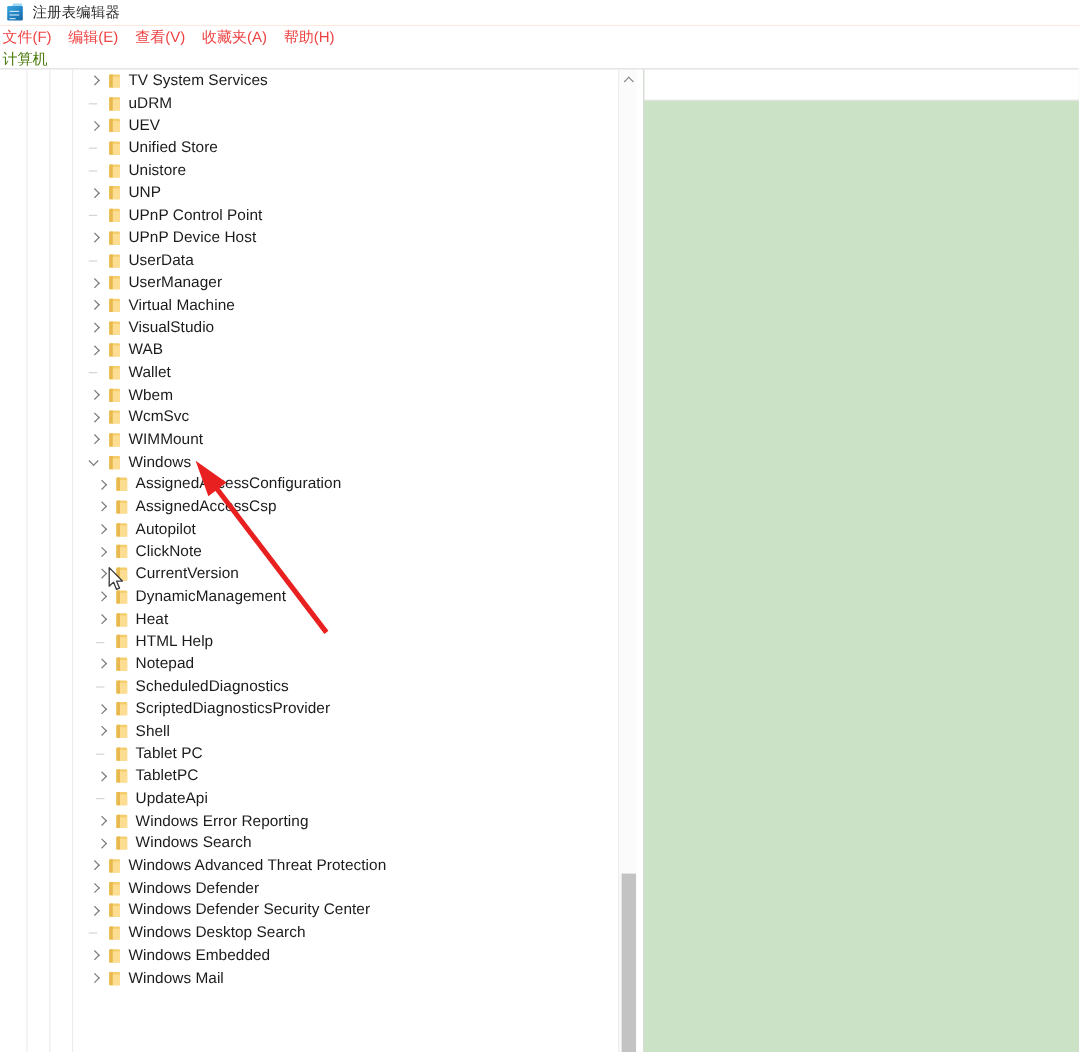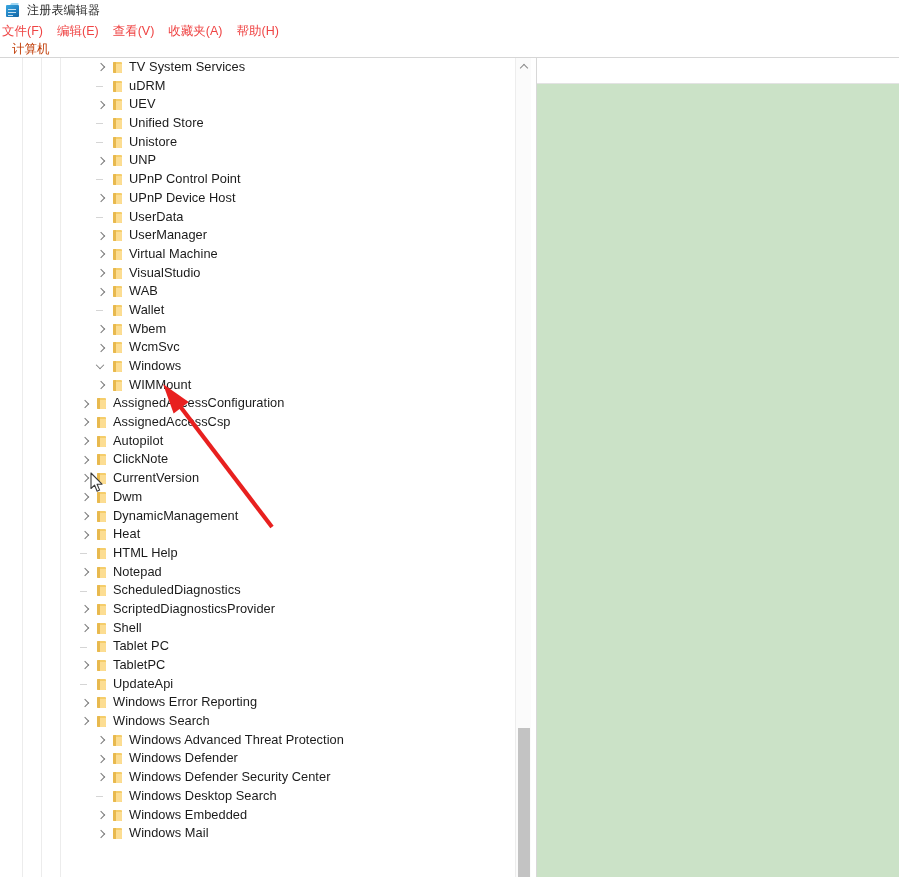--- a/index.html
+++ b/index.html
@@ -89,22 +89,22 @@
     left: 0; top: 41px;
     width: 899px; height: 17px;
     background: #ffffff;
     border-bottom: 1px solid #d6d6d6;
     box-sizing: border-box;
     display: flex;
     align-items: center;
   }
   .address-text {
     font-size: 12.5px;
-    color: #c2410c;
-    padding-left: 12px;
+    color: #4d7c0f;
+    padding-left: 2px;
     white-space: nowrap;
   }
 
   
   .panes {
     position: absolute;
     left: 0; top: 58px;
     width: 899px;
     height: 819px;
   }
@@ -200,21 +200,21 @@
   }
 
   .label {
     font-size: 12.8px;
     color: #1b1b1b;
     line-height: 18.7px;
     letter-spacing: .05px;
   }
 
   
-  .lvl1 { padding-left: 94px; }
+  .lvl1 { padding-left: 72px; }
   .lvl2 { padding-left: 78px; }
 
   
   .tree-scrollbar {
     position: absolute;
     left: 515px; top: 0;
     width: 16px; height: 819px;
     background: #fbfbfb;
     border-left: 1px solid #ededed;
     box-sizing: border-box;
@@ -516,41 +516,41 @@
             <div class="chev"></div>
           </div>
           <div class="folder">
             <div class="f-back"></div>
             <div class="f-front"></div>
             <div class="f-edge"></div>
           </div>
           <div class="label">WcmSvc</div>
         </div>
         <div class="row lvl1">
+          <div class="twisty">
+            <div class="chev"></div>
+          </div>
+          <div class="folder">
+            <div class="f-back"></div>
+            <div class="f-front"></div>
+            <div class="f-edge"></div>
+          </div>
+          <div class="label">WIMMount</div>
+        </div>
+        <div class="row lvl1">
           <div class="twisty open">
             <div class="chev"></div>
           </div>
           <div class="folder">
             <div class="f-back"></div>
             <div class="f-front"></div>
             <div class="f-edge"></div>
           </div>
           <div class="label">Windows</div>
         </div>
-        <div class="row lvl1">
-          <div class="twisty">
-            <div class="chev"></div>
-          </div>
-          <div class="folder">
-            <div class="f-back"></div>
-            <div class="f-front"></div>
-            <div class="f-edge"></div>
-          </div>
-          <div class="label">WIMMount</div>
-        </div>
         <div class="row lvl2">
           <div class="twisty">
             <div class="chev"></div>
           </div>
           <div class="folder">
             <div class="f-back"></div>
             <div class="f-front"></div>
             <div class="f-edge"></div>
           </div>
           <div class="label">AssignedAccessConfiguration</div>
@@ -591,31 +591,20 @@
         <div class="row lvl2">
           <div class="twisty">
             <div class="chev"></div>
           </div>
           <div class="folder">
             <div class="f-back"></div>
             <div class="f-front"></div>
             <div class="f-edge"></div>
           </div>
           <div class="label">CurrentVersion</div>
-        </div>
-        <div class="row lvl2">
-          <div class="twisty">
-            <div class="chev"></div>
-          </div>
-          <div class="folder">
-            <div class="f-back"></div>
-            <div class="f-front"></div>
-            <div class="f-edge"></div>
-          </div>
-          <div class="label">Dwm</div>
         </div>
         <div class="row lvl2">
           <div class="twisty">
             <div class="chev"></div>
           </div>
           <div class="folder">
             <div class="f-back"></div>
             <div class="f-front"></div>
             <div class="f-edge"></div>
           </div>

